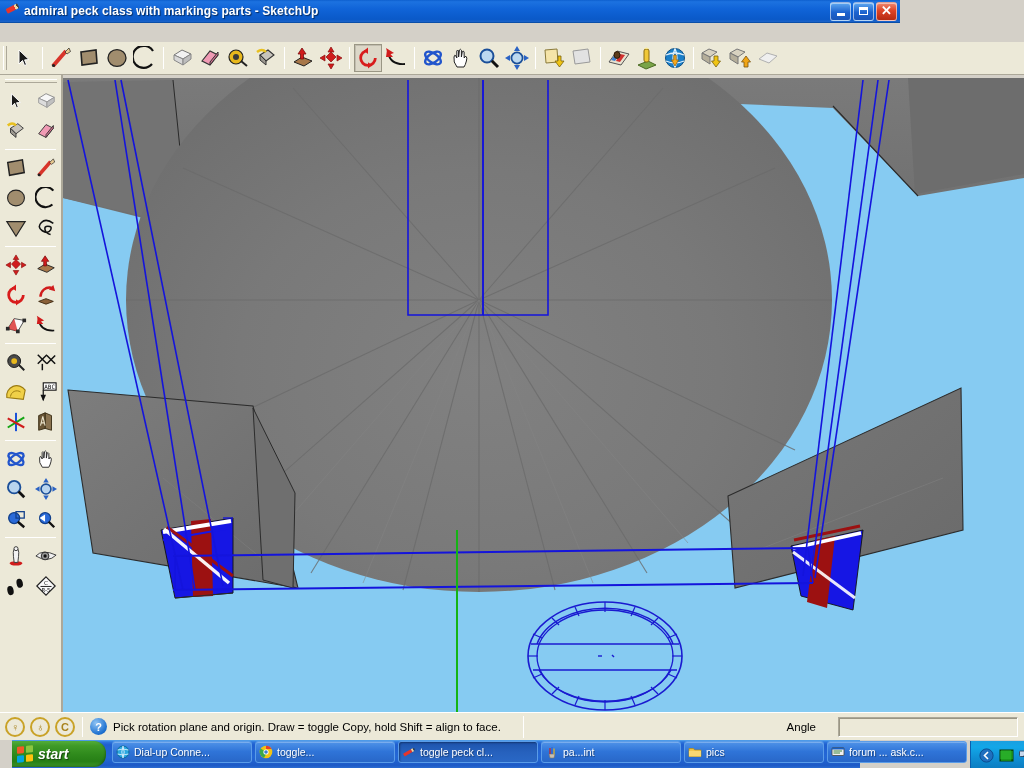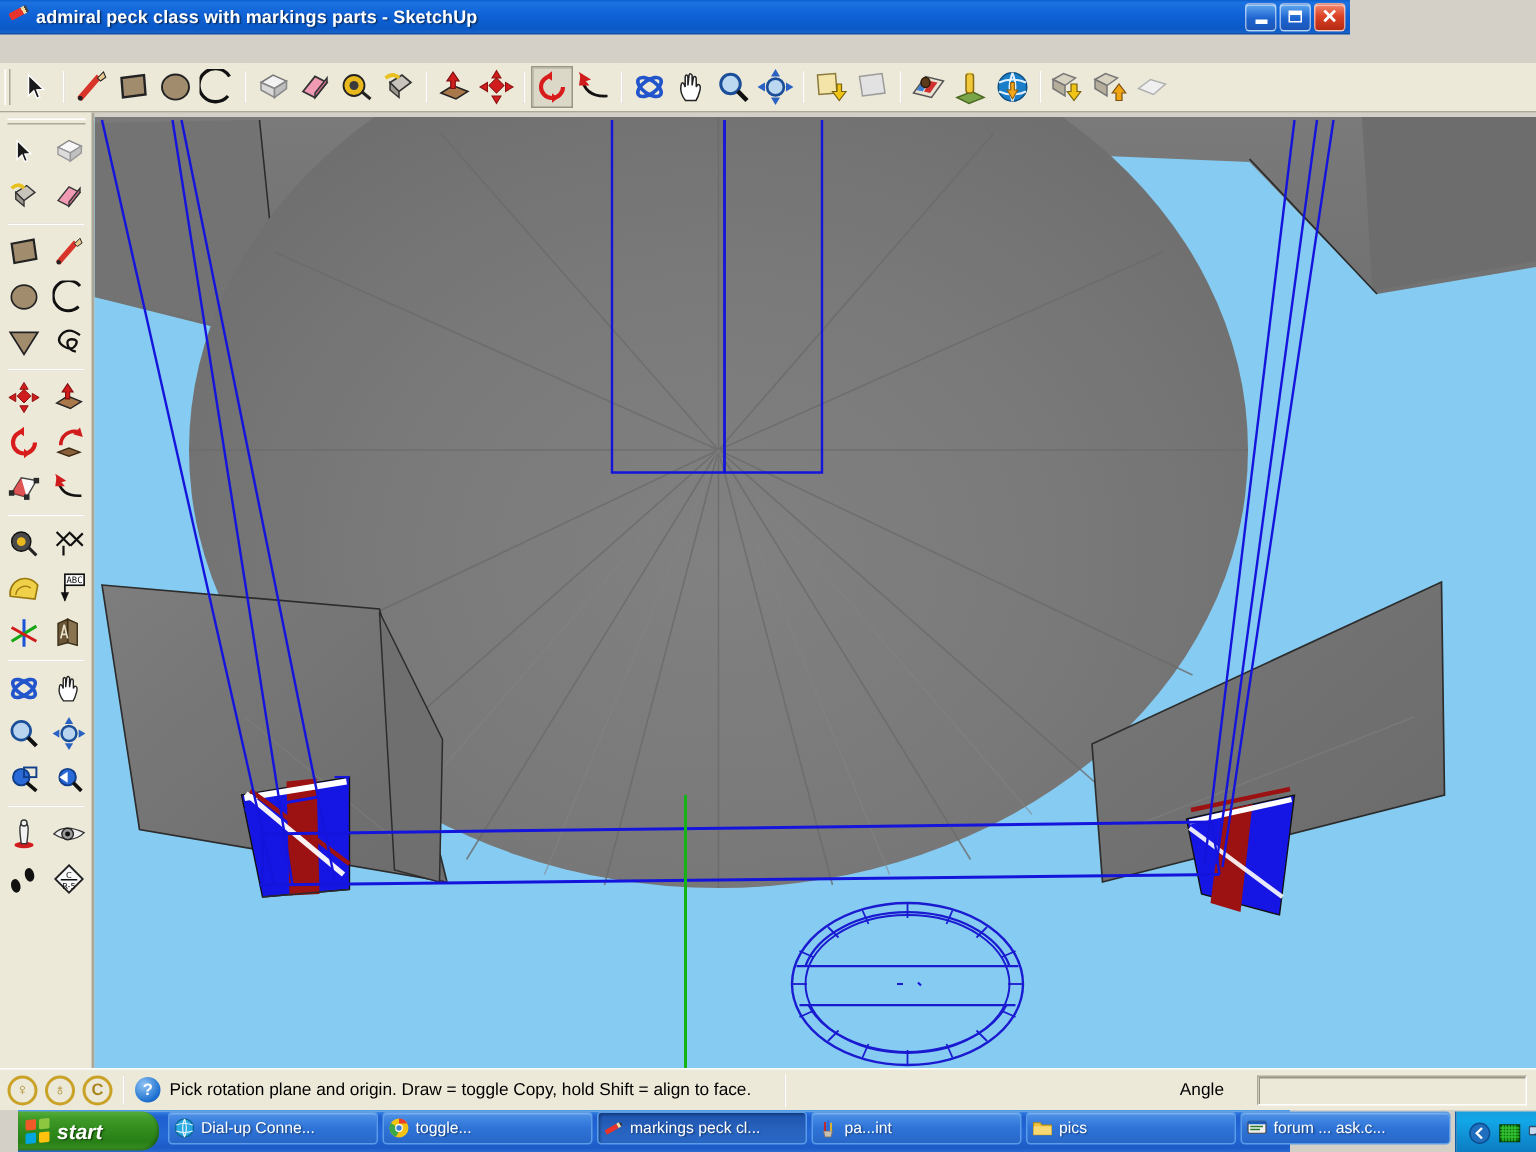--- a/index.html
+++ b/index.html
@@ -850,21 +850,21 @@
     <div class="tb-task pressed">
       <div class="tb-task-ico">
         <svg width="14" height="14" viewBox="0 0 14 14">
             <g transform="rotate(-30 7 7)">
               <rect x="1" y="5.5" width="9" height="3.2" fill="#e8342a"></rect>
               <rect x="10" y="5.5" width="2" height="3.2" fill="#f2d9a0"></rect>
               <path d="M12 5.5 L13.6 7.1 L12 8.7 Z" fill="#333"></path>
             </g>
           </svg>
       </div>
-      <div class="tb-task-label">markings peck cl...</div>
+      <div class="tb-task-label">toggle peck cl...</div>
     </div>
 
     <div class="tb-task">
       <div class="tb-task-ico">
         <svg width="14" height="14" viewBox="0 0 14 14">
             <path d="M4 9 L10 9 L9 13 L5 13 Z" fill="#c8c0b0" stroke="#7a7266" stroke-width=".6"></path>
             <path d="M5 9 L5 3" stroke="#d02020" stroke-width="1.2"></path>
             <path d="M7 9 L7 2" stroke="#2a6ad8" stroke-width="1.2"></path>
             <path d="M9 9 L9 3.5" stroke="#e8b81c" stroke-width="1.2"></path>
           </svg>

